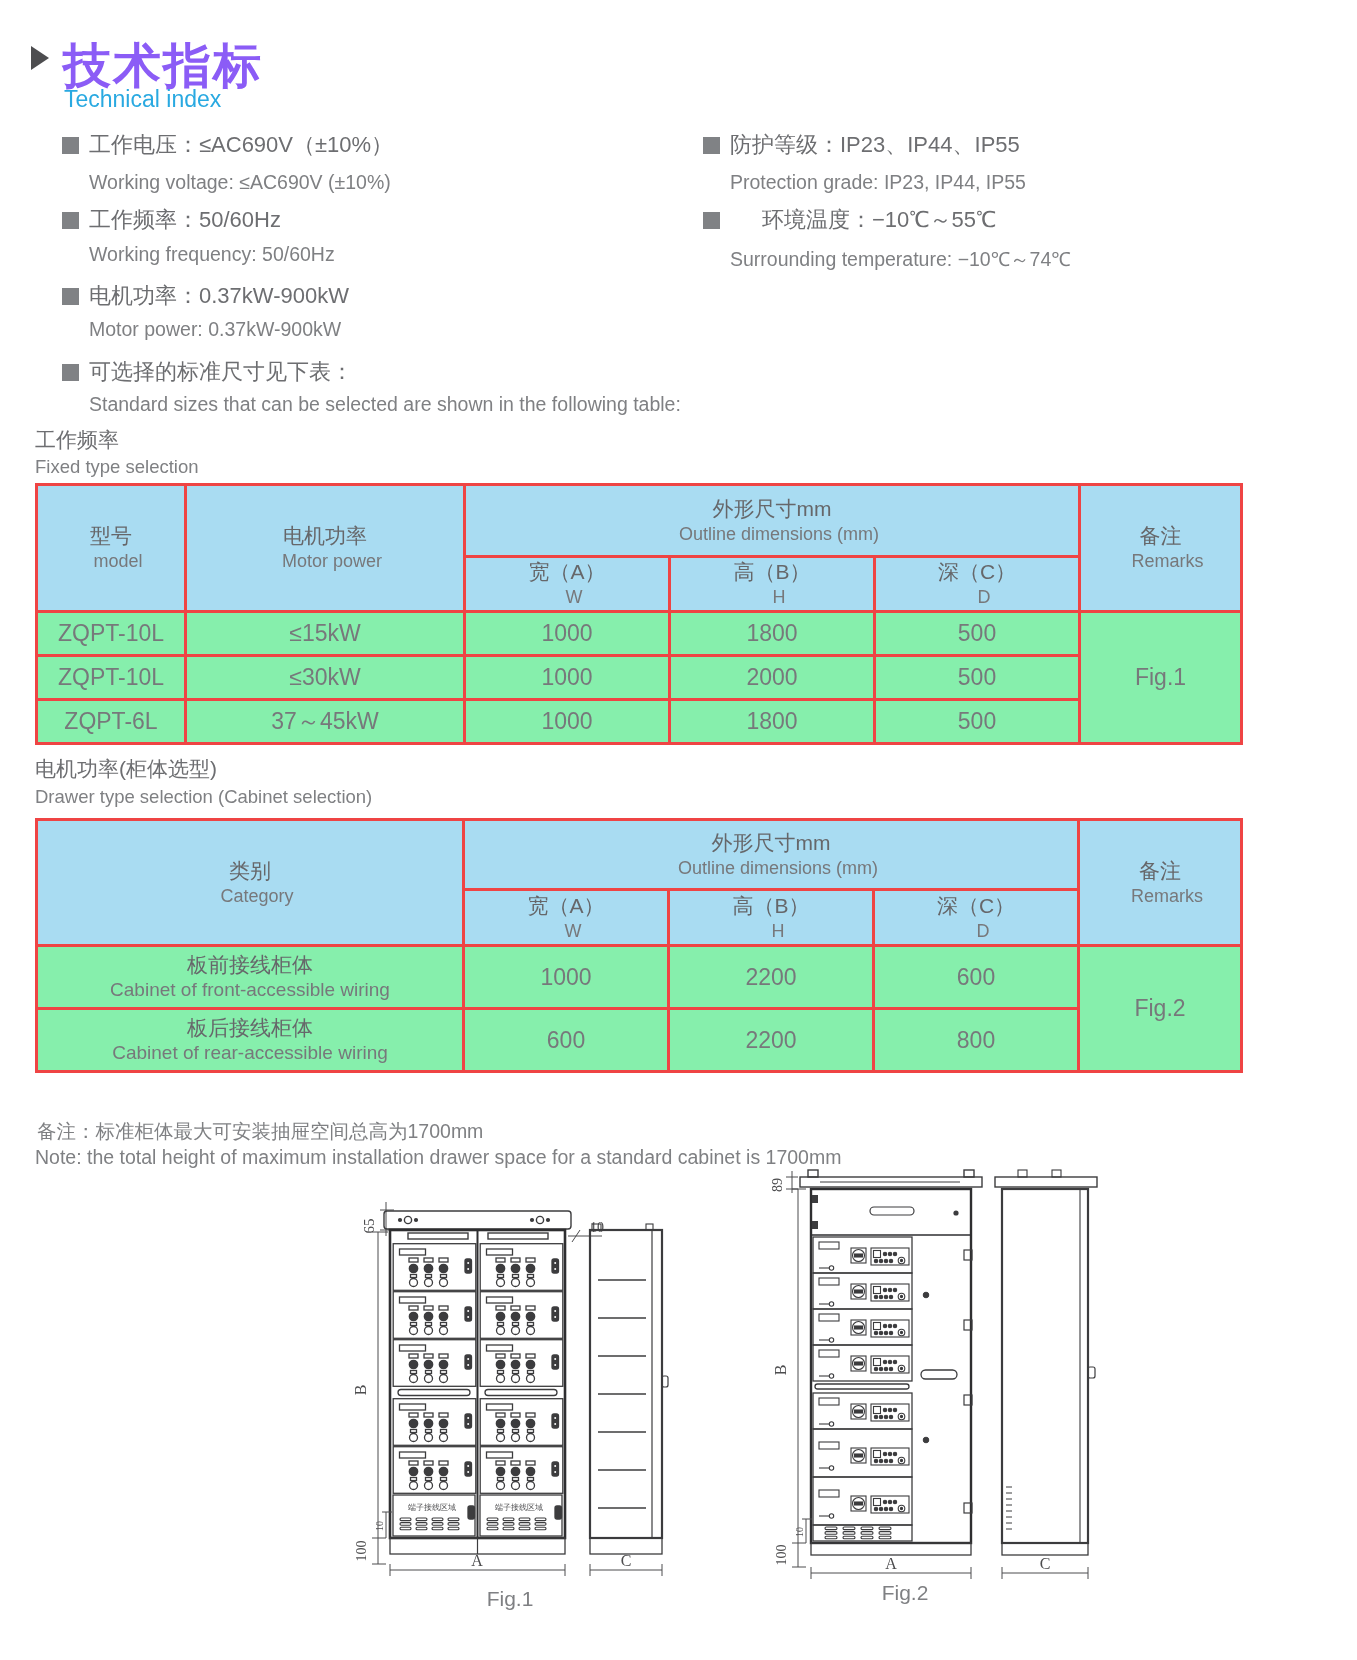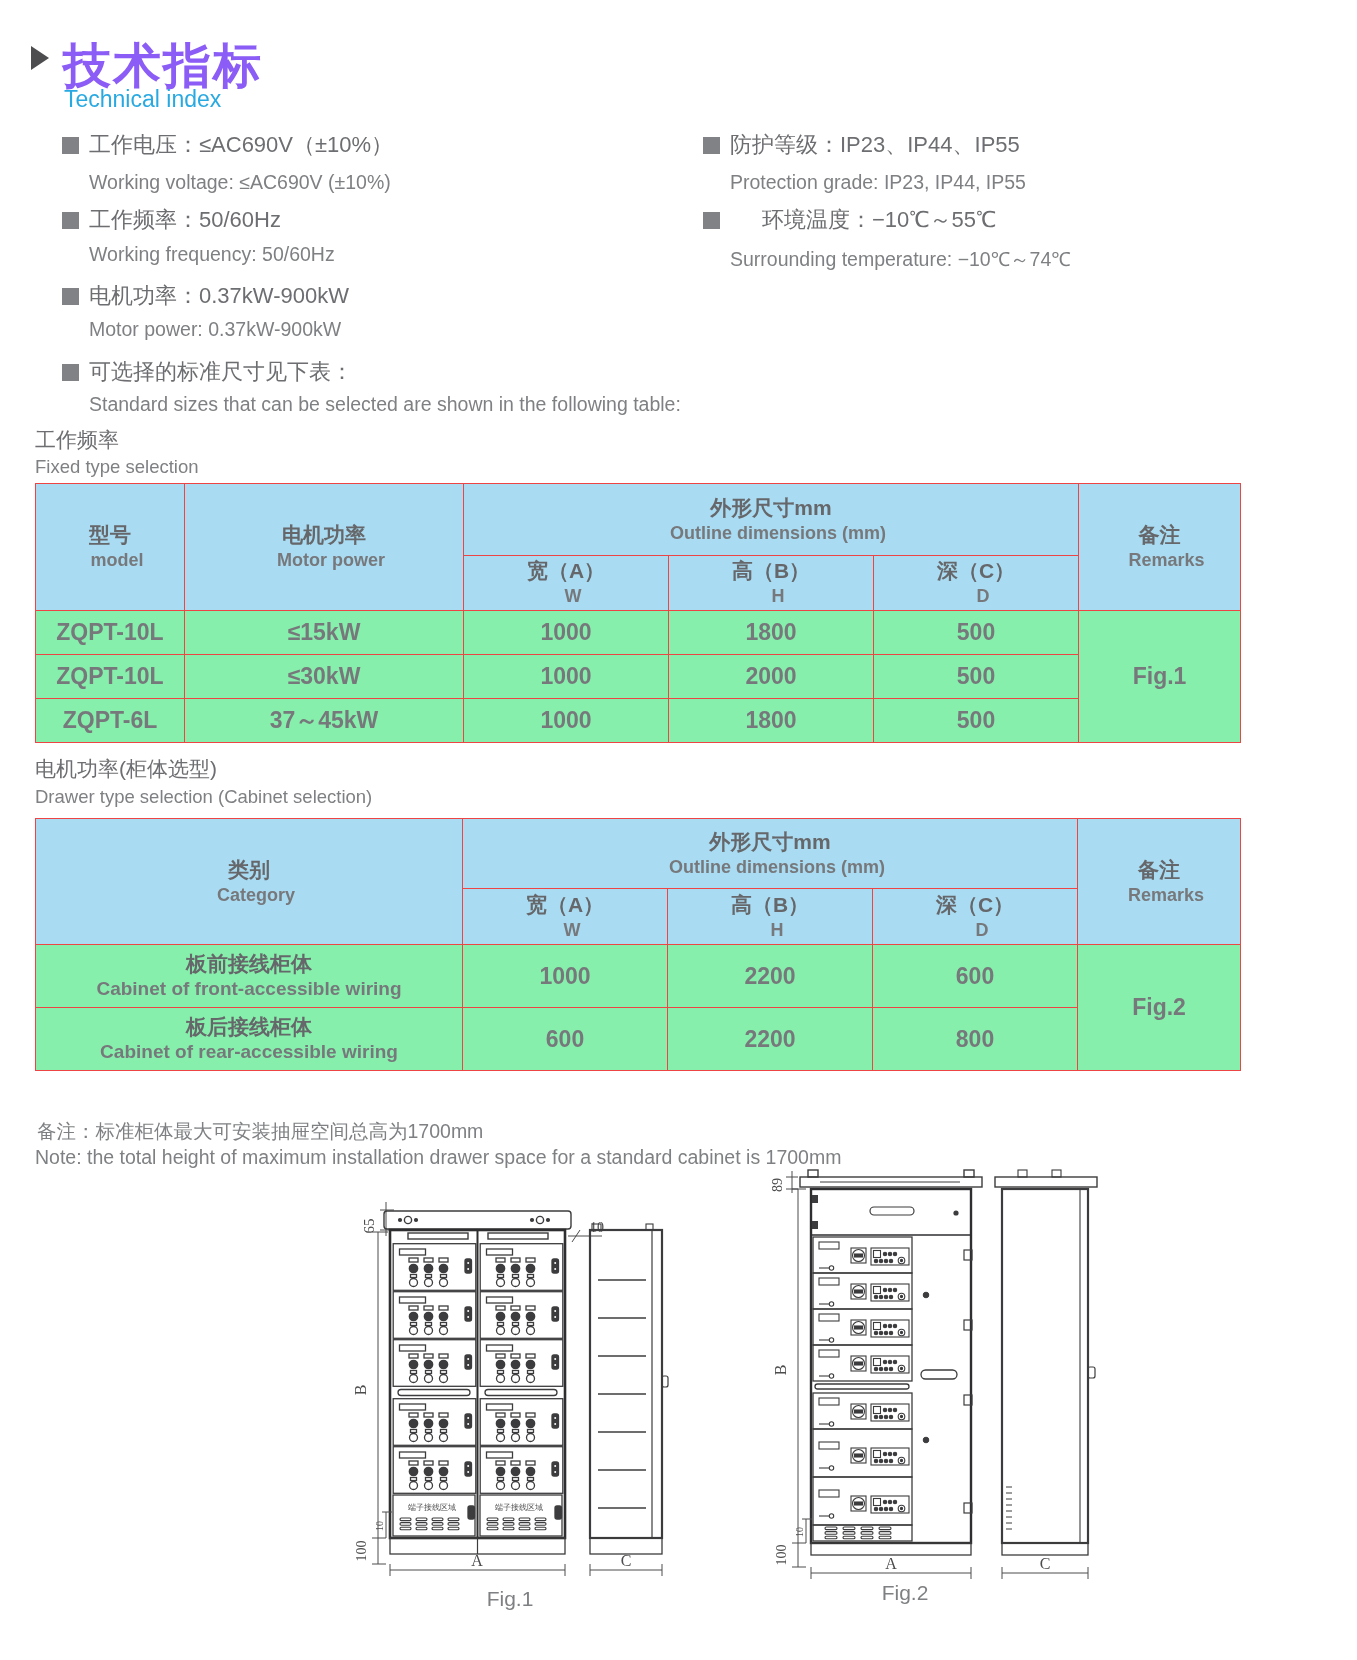--- a/index.html
+++ b/index.html
@@ -12,21 +12,21 @@
   .title-en{font-size:23px;color:#29a9e1;}
   
   .spec-zh{font-size:22px;color:#6d6e71;display:flex;align-items:center;white-space:nowrap;}
   .spec-en{font-size:19.5px;color:#7f8083;white-space:nowrap;}
   .bullet{display:inline-block;width:17px;height:17px;background:#808285;margin-right:10px;flex:0 0 auto;}
   
   .sec-zh{font-size:21px;color:#6d6e71;}
   .sec-en{font-size:18.5px;color:#7f8083;}
   
   table{border-collapse:collapse;table-layout:fixed;}
-  td{border:1px solid #ef4444;text-align:center;vertical-align:middle;padding:0;font-weight:bold;}
+  td{border:3px solid #ef4444;text-align:center;vertical-align:middle;padding:0;}
   td.hd{background:#a9dcf2;}
   td.bd{background:#86efac;}
   .hz{font-size:21px;color:#66676a;line-height:1.35;}
   .he{font-size:18px;color:#77787b;line-height:1.3;padding-left:14px;}
   .num{font-size:23px;color:#77787b;}
   .catzh{font-size:21px;color:#66676a;line-height:1.3;}
   .caten{font-size:19px;color:#77787b;line-height:1.3;}
   .fig-ref{font-size:23px;color:#77787b;}
   
   .note{font-size:19.5px;color:#7f8083;white-space:nowrap;}

